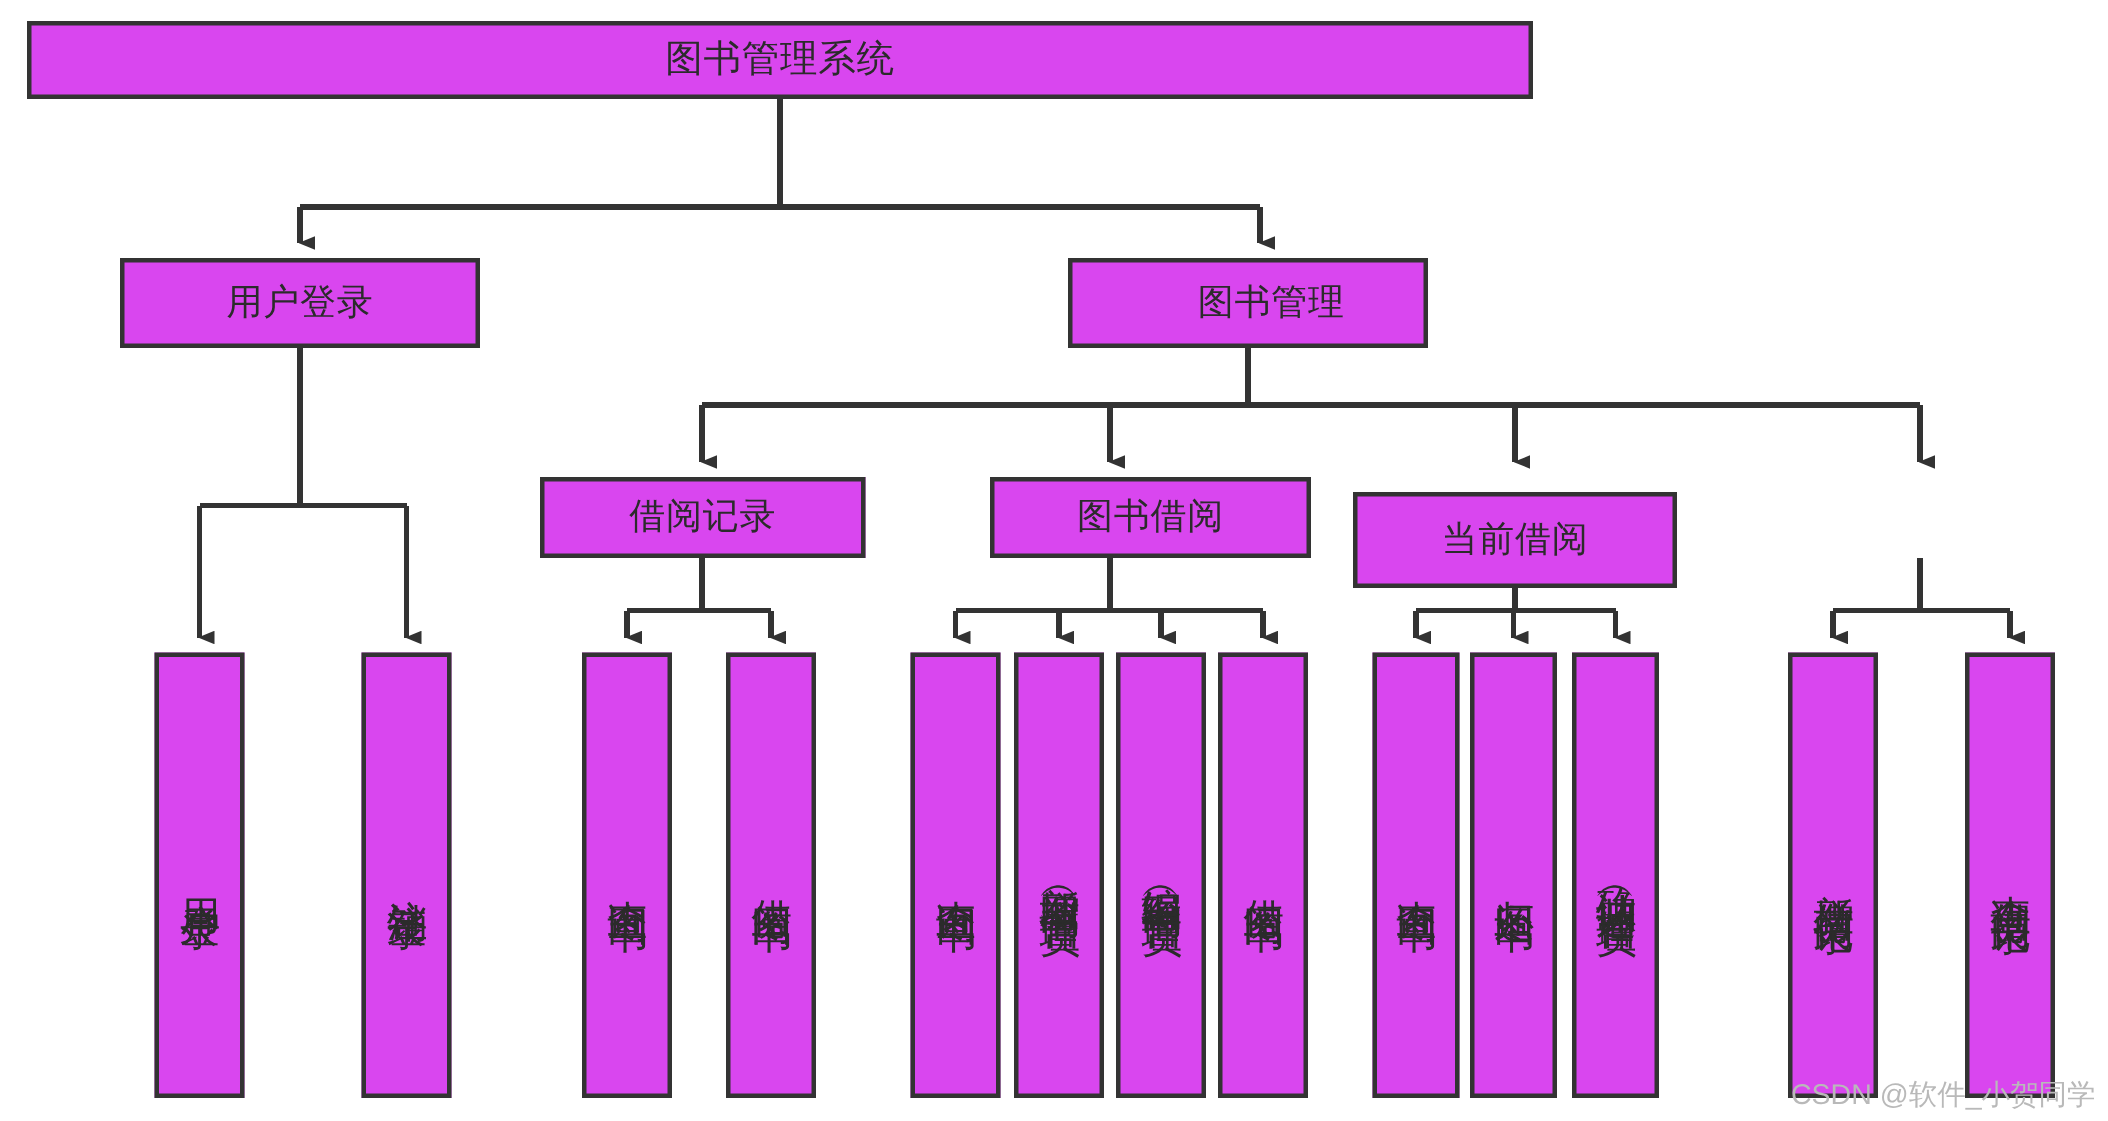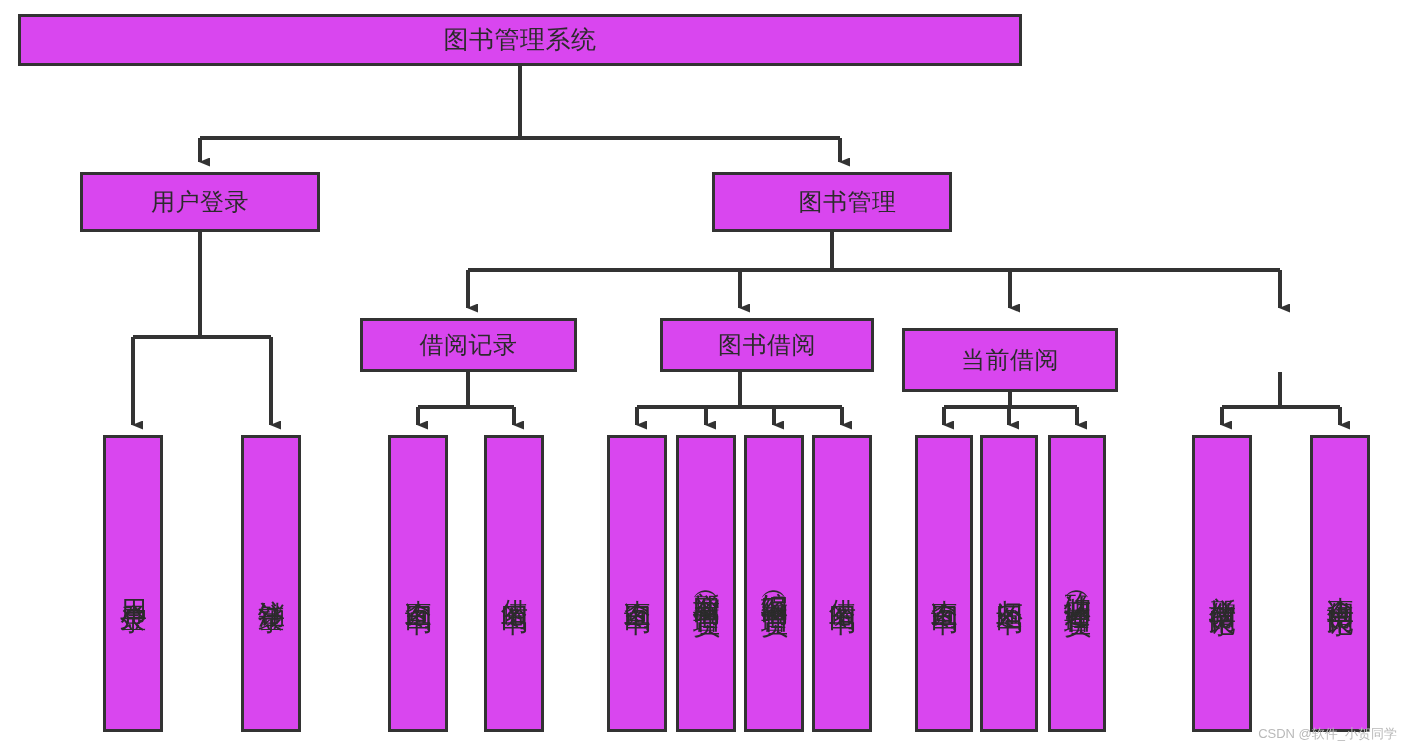--- a/index.html
+++ b/index.html
@@ -76,21 +76,21 @@
     letter-spacing: 3px;
     white-space: nowrap;
     display: block;
   }
 
   
   #watermark {
     position: absolute;
     right: 8px;
     bottom: 4px;
-    font-size: 13px;
+    font-size: 19px;
     color: #b9b9b9;
     white-space: nowrap;
     z-index: 3;
   }
 </style>
 </head>
 <body>
 
 <div id="diagram-root">
 

